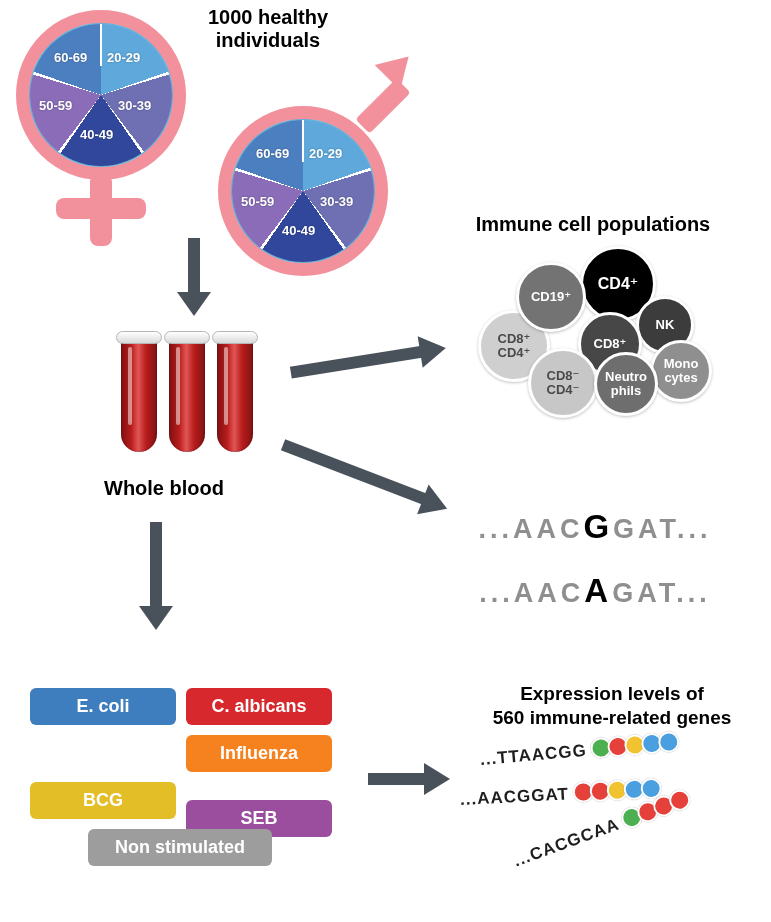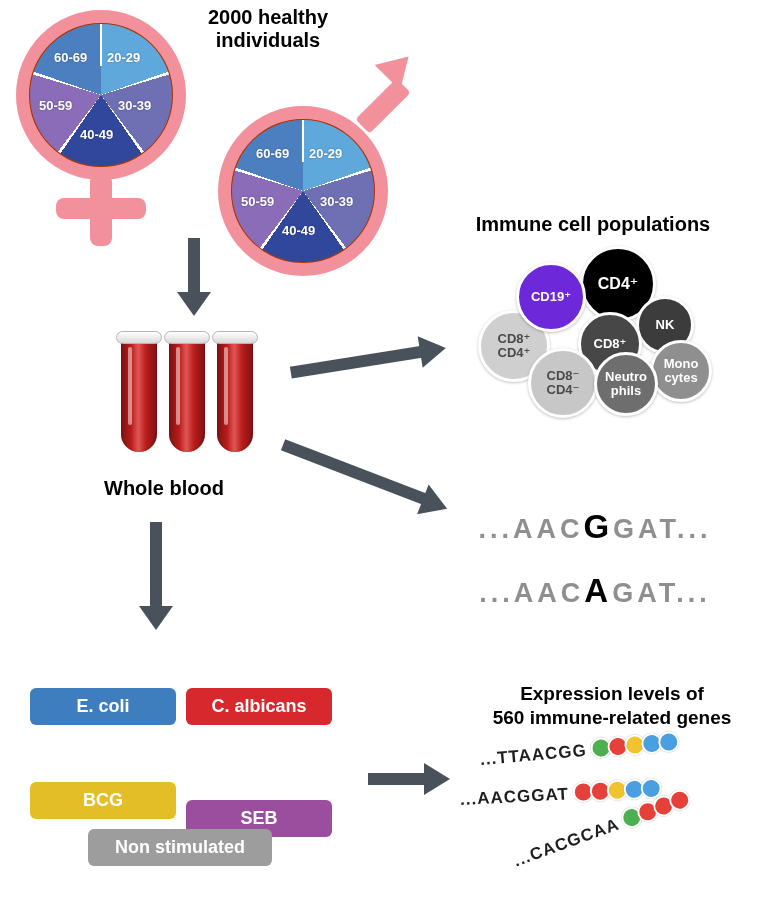--- a/index.html
+++ b/index.html
@@ -1,21 +1,21 @@
 <!DOCTYPE html>
 <html><head>
 <meta charset="utf-8">
 <style>
   html,body { margin:0; padding:0; background:#fff; }
   .canvas {
     position:relative; width:771px; height:922px; background:#fff; overflow:hidden;
     font-family:"Liberation Sans","DejaVu Sans",sans-serif;
   }
   
-  .ring { position:absolute; border-radius:50%; border:13px solid #F2919B; background:#c2410c; box-sizing:border-box; }
+  .ring { position:absolute; border-radius:50%; border:13px solid #F2919B; background:#7dd3fc; box-sizing:border-box; }
   #female-ring { left:16px; top:10px; width:170px; height:170px; z-index:2; }
   #male-ring   { left:218px; top:106px; width:170px; height:170px; z-index:2; }
   .age-pie { position:absolute; left:1px; top:1px; width:142px; height:142px; border-radius:50%;
     box-shadow:0 0 0 1px rgba(0,0,0,.18);
     background:conic-gradient(
       #fff 0deg 1deg,
       #5EA8DC 1deg 70.8deg,  #fff 70.8deg 73.2deg,
       #6F6FB4 73.2deg 142.8deg, #fff 142.8deg 145.2deg,
       #31479B 145.2deg 214.8deg, #fff 214.8deg 217.2deg,
       #8A6CB8 217.2deg 286.8deg, #fff 286.8deg 289.2deg,
@@ -103,21 +103,21 @@
   #expr-row-2 { left:514px; top:850px; transform:rotate(-20deg); }
   .expr-seq { margin-right:8px; }
   .bead { display:inline-block; width:17px; height:17px; border-radius:50%; border:2px solid #fff;
     margin-left:-4px; vertical-align:-4px; box-shadow:0 0 1px rgba(0,0,0,.35); }
 </style>
 </head>
 <body>
 
 <div class="canvas">
 
-  <div class="h" id="heading-individuals">2000 healthy
+  <div class="h" id="heading-individuals">1000 healthy
 individuals</div>
 
   <div class="ring" id="female-ring">
     <div class="age-pie">
       <span class="pie-label pl-6069">60-69</span>
       <span class="pie-label pl-2029">20-29</span>
       <span class="pie-label pl-3039">30-39</span>
       <span class="pie-label pl-4049">40-49</span>
       <span class="pie-label pl-5059">50-59</span>
     </div>
@@ -157,21 +157,21 @@
   </div>
   <div class="h" id="label-whole-blood">Whole blood</div>
 
   <div class="a-shaft" id="arrow-cells-shaft"></div>
   <div class="a-head" id="arrow-cells-head"></div>
 
   <div class="h" id="heading-immune">Immune cell populations</div>
   <div class="cell light" id="cell-4" style="background: rgb(207, 207, 207);">CD8⁺
 CD4⁺</div>
   <div class="cell" id="cell-1" style="background: rgb(0, 0, 0);">CD4⁺</div>
-  <div class="cell" id="cell-0" style="background: #6d28d9;">CD19⁺</div>
+  <div class="cell" id="cell-0" style="background: #737373;">CD19⁺</div>
   <div class="cell" id="cell-2" style="background: rgb(60, 60, 60);">NK</div>
   <div class="cell" id="cell-3" style="background: rgb(71, 71, 71);">CD8⁺</div>
   <div class="cell" id="cell-5" style="background: rgb(143, 143, 143);">Mono
 cytes</div>
   <div class="cell light" id="cell-6" style="background: rgb(199, 199, 199);">CD8⁻
 CD4⁻</div>
   <div class="cell" id="cell-7" style="background: rgb(110, 110, 110);">Neutro
 phils</div>
 
   <div class="a-shaft" id="arrow-snp-shaft"></div>
@@ -182,20 +182,21 @@
   </div>
   <div class="snp-line" id="snp-line-1">
     <span>...AAC</span><span class="snp-var">A</span><span>GAT...</span>
   </div>
 
   <div class="a-shaft" id="arrow-stimuli-shaft"></div>
   <div class="a-head" id="arrow-stimuli-head"></div>
 
   <div class="pill" id="pill-0" style="background: rgb(62, 126, 190);">E. coli</div>
   <div class="pill" id="pill-1" style="background: rgb(215, 40, 46);">C. albicans</div>
+  <div class="pill" id="pill-3" style="background: rgb(245, 130, 30);">Influenza</div>
   <div class="pill" id="pill-4" style="background: rgb(227, 190, 39);">BCG</div>
   <div class="pill" id="pill-5" style="background: rgb(156, 78, 158);">SEB</div>
   <div class="pill" id="pill-6" style="background: rgb(157, 157, 157);">Non stimulated</div>
 
   <div class="a-shaft" id="arrow-expression-shaft"></div>
   <div class="a-head" id="arrow-expression-head"></div>
 
   <div class="h" id="heading-expression">Expression levels of
 560 immune-related genes</div>
 

